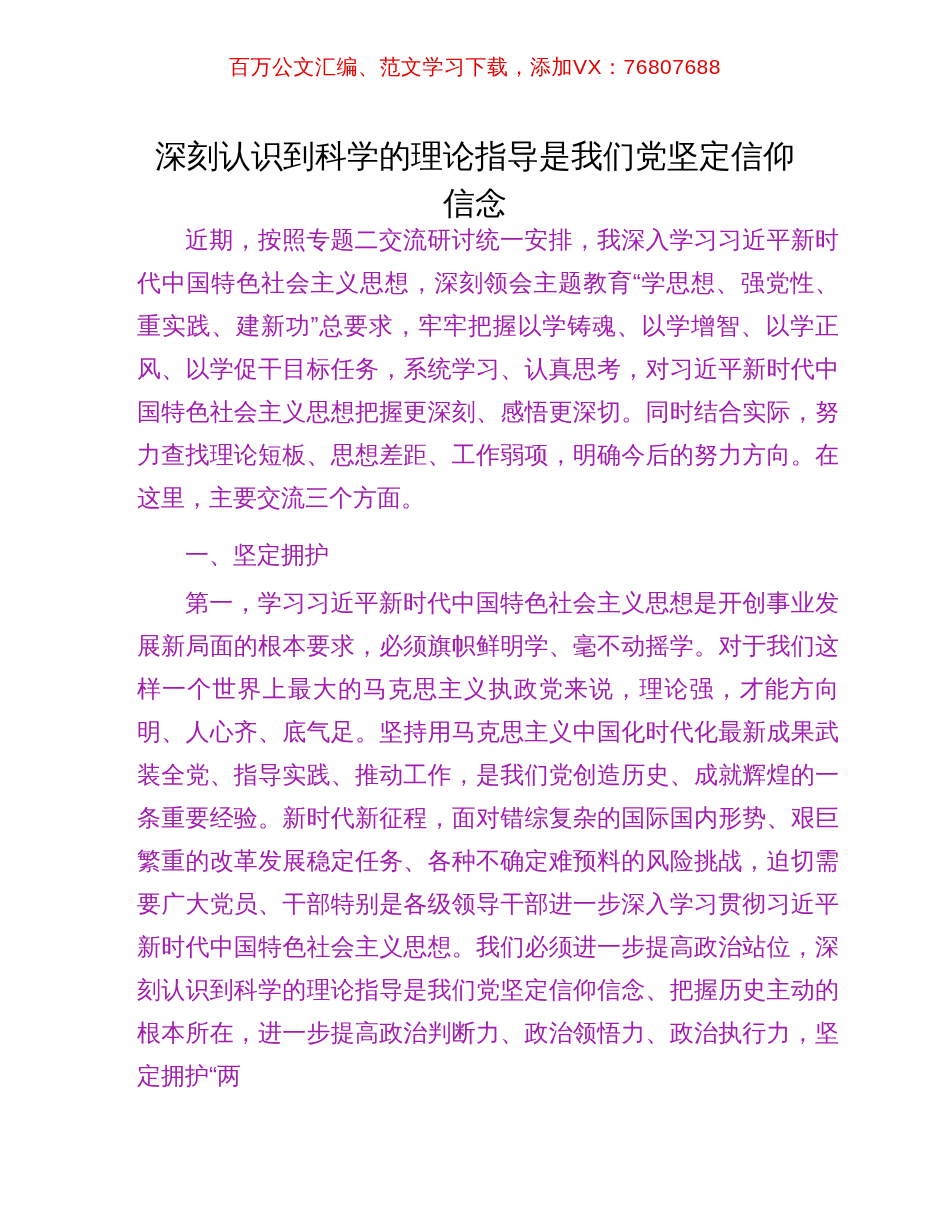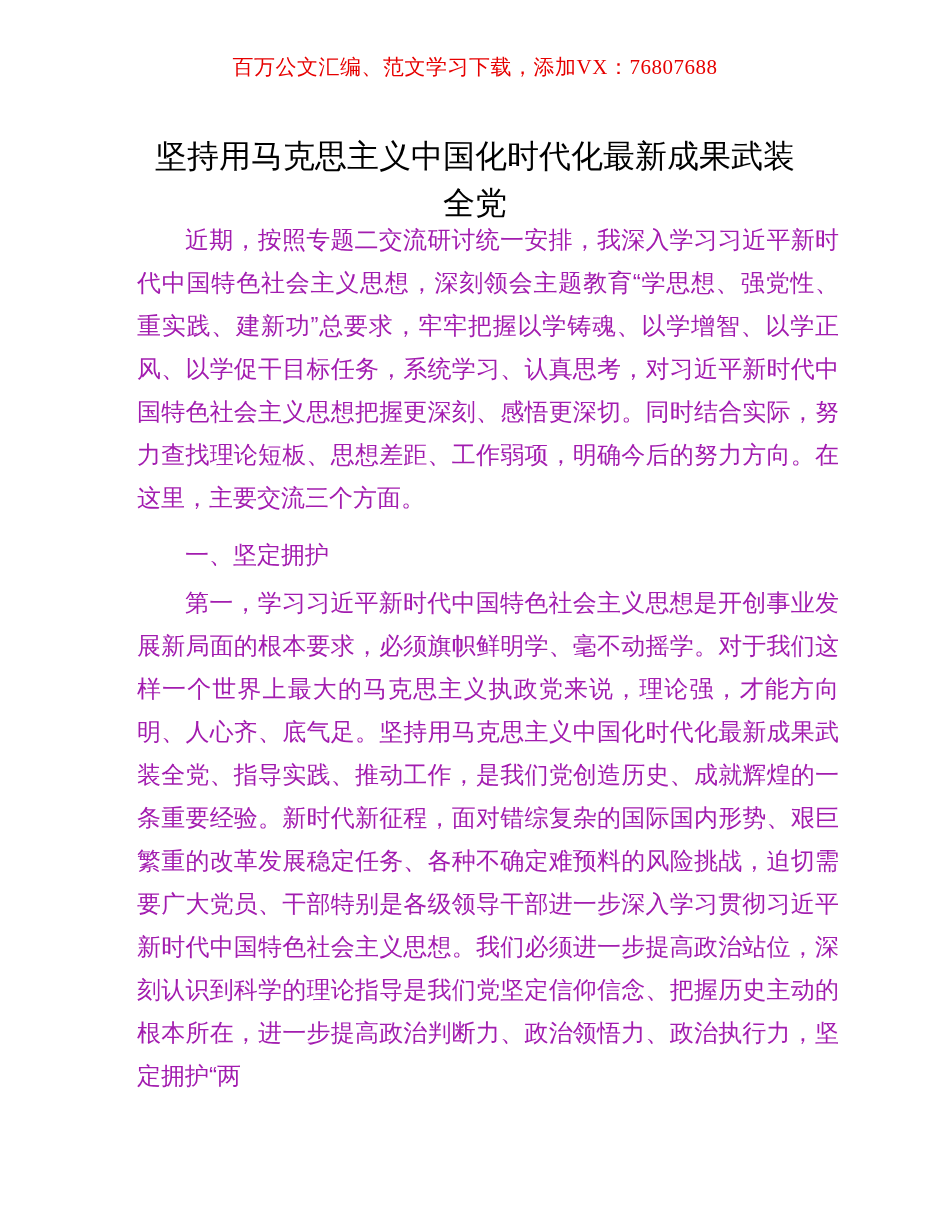--- a/index.html
+++ b/index.html
@@ -19,21 +19,20 @@
   .notice {
     position: absolute;
     top: 52px;
     left: 0;
     width: 950px;
     text-align: center;
     font-size: 21px;
     line-height: 30px;
     color: #e60000;
     letter-spacing: 0.5px;
-    font-family: Liberation Serif, serif;
   }
   .doc-title {
     position: absolute;
     top: 112px;
     left: 150px;
     width: 650px;
     text-align: center;
     font-size: 32px;
     line-height: 47px;
     font-weight: 400;
@@ -59,21 +58,21 @@
     margin-bottom: 5px;
   }
 </style>
 </head>
 <body>
 
 <div class="page">
 
   <div class="notice">百万公文汇编、范文学习下载，添加VX：76807688</div>
 
-  <h1 class="doc-title">坚持用马克思主义中国化时代化最新成果武装全党</h1>
+  <h1 class="doc-title">深刻认识到科学的理论指导是我们党坚定信仰信念</h1>
 
   <div class="content">
     <p>近期，按照专题二交流研讨统一安排，我深入学习习近平新时代中国特色社会主义思想，深刻领会主题教育“学思想、强党性、重实践、建新功”总要求，牢牢把握以学铸魂、以学增智、以学正风、以学促干目标任务，系统学习、认真思考，对习近平新时代中国特色社会主义思想把握更深刻、感悟更深切。同时结合实际，努力查找理论短板、思想差距、工作弱项，明确今后的努力方向。在这里，主要交流三个方面。</p>
     <p class="section-heading">一、坚定拥护</p>
     <p>第一，学习习近平新时代中国特色社会主义思想是开创事业发展新局面的根本要求，必须旗帜鲜明学、毫不动摇学。对于我们这样一个世界上最大的马克思主义执政党来说，理论强，才能方向明、人心齐、底气足。坚持用马克思主义中国化时代化最新成果武装全党、指导实践、推动工作，是我们党创造历史、成就辉煌的一条重要经验。新时代新征程，面对错综复杂的国际国内形势、艰巨繁重的改革发展稳定任务、各种不确定难预料的风险挑战，迫切需要广大党员、干部特别是各级领导干部进一步深入学习贯彻习近平新时代中国特色社会主义思想。我们必须进一步提高政治站位，深刻认识到科学的理论指导是我们党坚定信仰信念、把握历史主动的根本所在，进一步提高政治判断力、政治领悟力、政治执行力，坚定拥护“两</p>
   </div>
 
 </div>
 
 </body></html>

